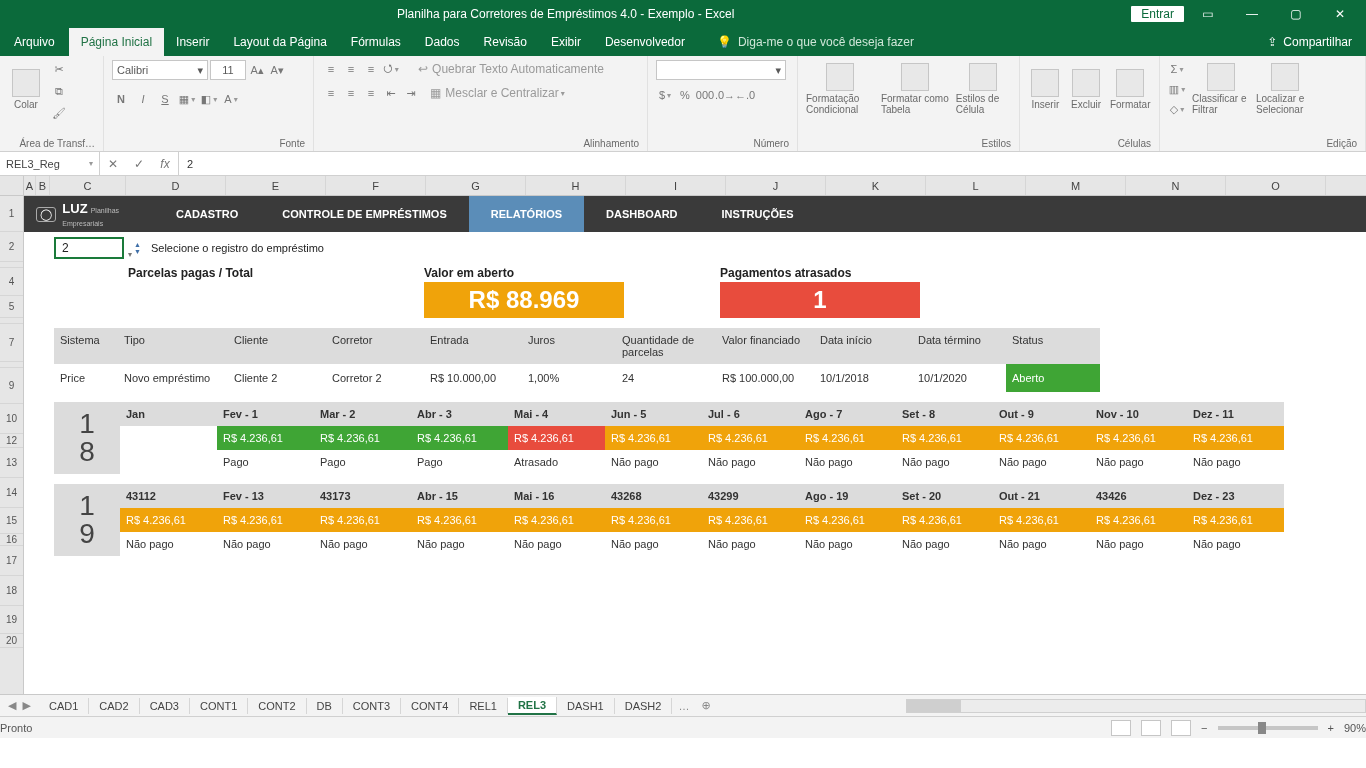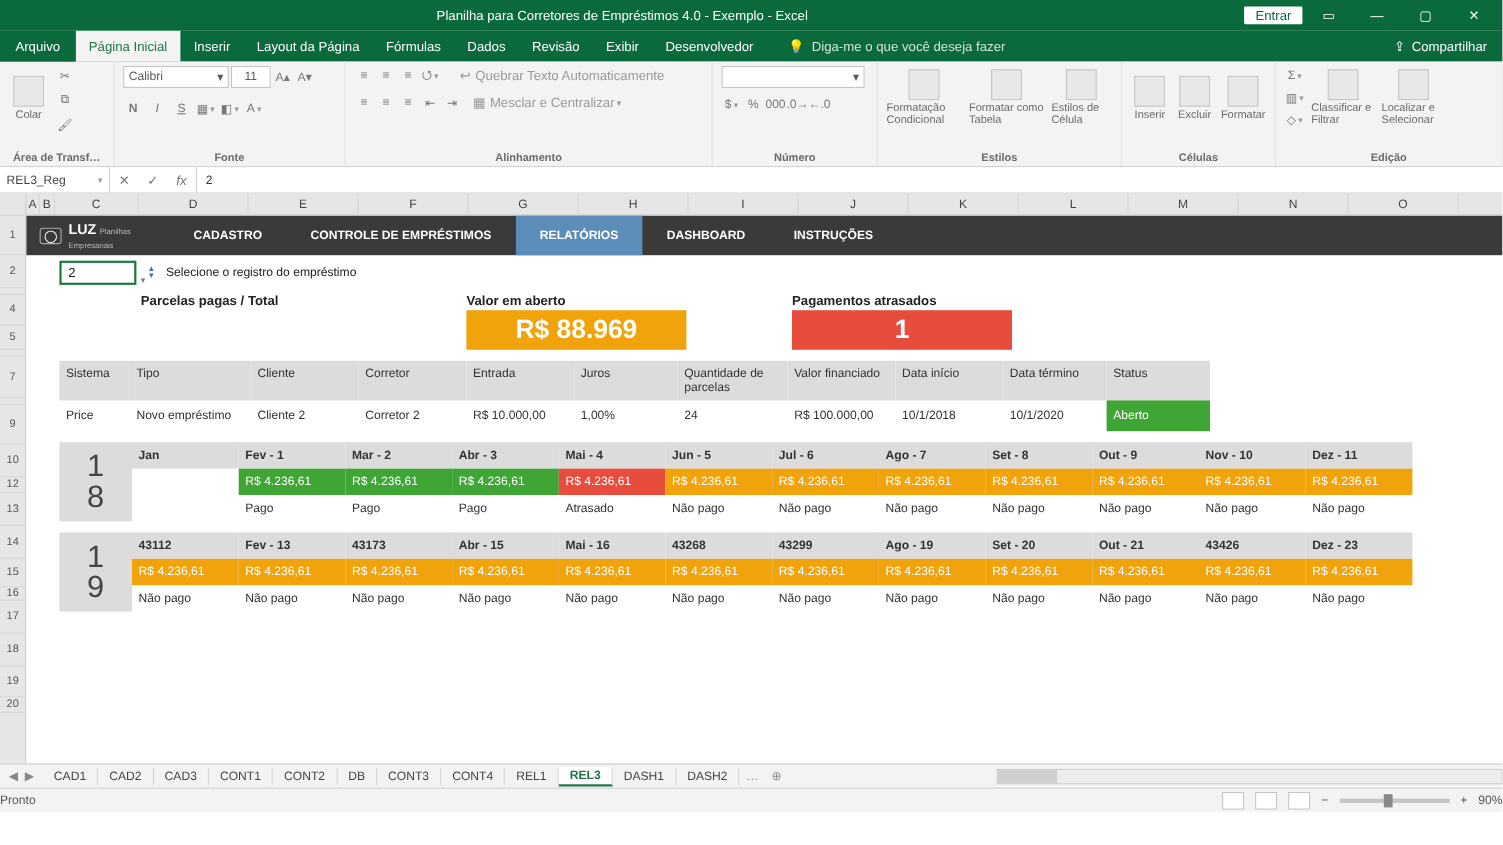--- a/index.html
+++ b/index.html
@@ -20,21 +20,21 @@
   .ribbon-tabs { height: 28px; background: #0B6A3B; display: flex; align-items: stretch; color: #fff; font-size: 12px; }
   .ribbon-tabs .tab { padding: 0 12px; display: flex; align-items: center; cursor: pointer; }
   .ribbon-tabs .tab.file { background: #0B6A3B; color: #fff; padding: 0 14px; }
   .ribbon-tabs .tab.active { background: #f3f3f3; color: #217346; }
   .ribbon-tabs .tell { margin-left: 20px; display: flex; align-items: center; color: #cfe6d8; gap: 6px; }
   .ribbon-tabs .share { margin-left: auto; padding-right: 14px; display: flex; align-items: center; gap: 6px; }
 
   
   .ribbon { height: 96px; background: #f3f3f3; border-bottom: 1px solid #d0d0d0; display: flex; }
   .group { border-right: 1px solid #e1e1e1; padding: 4px 8px 2px 8px; display: flex; flex-direction: column; justify-content: space-between; }
-  .group .label { text-align: center; font-size: 10px; color: #6a6a6a; padding-top: 2px; font-weight: bold; }
+  .group .label { text-align: right; font-size: 10px; color: #6a6a6a; padding-top: 2px; }
   .group .body { display: flex; align-items: flex-start; gap: 6px; }
   .rbtn { color: #9a9a9a; font-size: 12px; display: inline-flex; align-items: center; justify-content: center; }
   .bigbtn { width: 36px; height: 58px; display: flex; flex-direction: column; align-items: center; justify-content: center; color: #6a6a6a; font-size: 10px; gap: 2px; }
   .bigbtn .ico { width: 28px; height: 28px; background: #e8e8e8; border: 1px solid #c6c6c6; }
   .font-row { display: flex; gap: 2px; align-items: center; }
   .font-name { width: 96px; height: 20px; border: 1px solid #c6c6c6; background: #fff; font-size: 11px; padding: 0 4px; display: flex; align-items: center; justify-content: space-between; color: #595959; }
   .font-size { width: 36px; height: 20px; border: 1px solid #c6c6c6; background: #fff; font-size: 11px; display: flex; align-items: center; justify-content: center; color: #595959; }
   .mini { width: 18px; height: 18px; display: flex; align-items: center; justify-content: center; color: #777; font-size: 11px; }
   .row2 { display: flex; gap: 4px; margin-top: 4px; }
   .dd::after { content: "▾"; font-size: 8px; margin-left: 2px; color: #999; }

